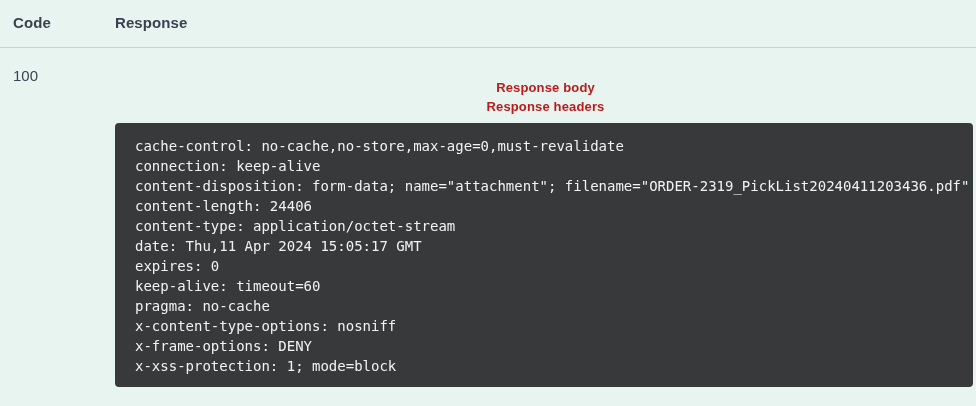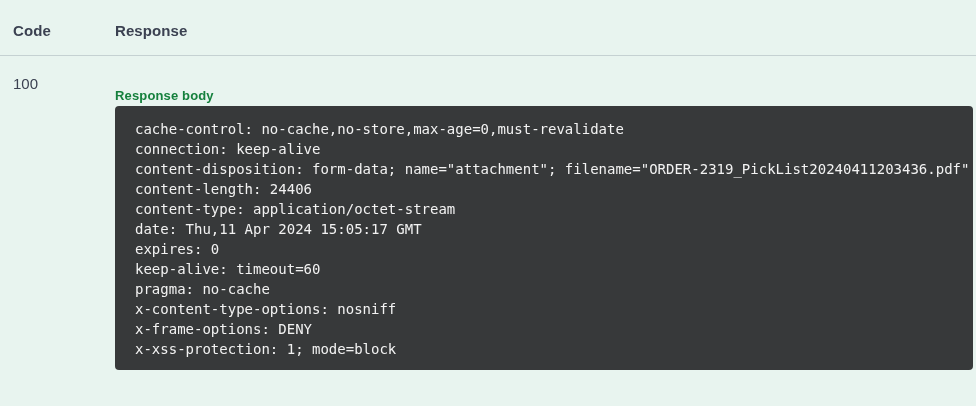--- a/index.html
+++ b/index.html
@@ -18,21 +18,21 @@
 
   .responses-table {
     width: 976px;
     position: relative;
   }
 
   
   .table-head {
     display: flex;
     align-items: flex-end;
-    padding-top: 21px;
+    padding-top: 13px;
   }
   .col-code {
     width: 115px;
     flex: 0 0 115px;
     padding-left: 13px;
     box-sizing: border-box;
   }
   .col-details {
     flex: 1 1 auto;
     padding-left: 0;
@@ -67,24 +67,25 @@
   }
 
   .details-cell {
     flex: 1 1 auto;
     padding-top: 13px;
   }
 
   .section-label {
     font-size: 13px;
     font-weight: bold;
-    color: #15803d;
+    color: #b91c1c;
     line-height: 18px;
     margin: 0 0 1px 0;
     letter-spacing: 0.15px;
+    text-align: center;
   }
 
   .download-link {
     display: inline-block;
     font-size: 17px;
     color: #0000ee;
     text-decoration: underline;
     line-height: 22px;
     margin: 1px 0 9px 0;
     cursor: pointer;
@@ -136,18 +137,19 @@
 
     <div class="col-code">
       <span class="status-code">100</span>
     </div>
 
     <div class="details-cell">
 
       <div class="section-label">Response body</div>
 
 
+      <div class="section-label headers-label">Response headers</div>
 
       <pre class="code-block"><div class="code-line">cache-control: no-cache,no-store,max-age=0,must-revalidate</div><div class="code-line">connection: keep-alive</div><div class="code-line">content-disposition: form-data; name="attachment"; filename="ORDER-2319_PickList20240411203436.pdf"</div><div class="code-line">content-length: 24406</div><div class="code-line">content-type: application/octet-stream</div><div class="code-line">date: Thu,11 Apr 2024 15:05:17 GMT</div><div class="code-line">expires: 0</div><div class="code-line">keep-alive: timeout=60</div><div class="code-line">pragma: no-cache</div><div class="code-line">x-content-type-options: nosniff</div><div class="code-line">x-frame-options: DENY</div><div class="code-line">x-xss-protection: 1; mode=block</div></pre>
 
     </div>
   </div>
 </div>
 
 </body></html>

